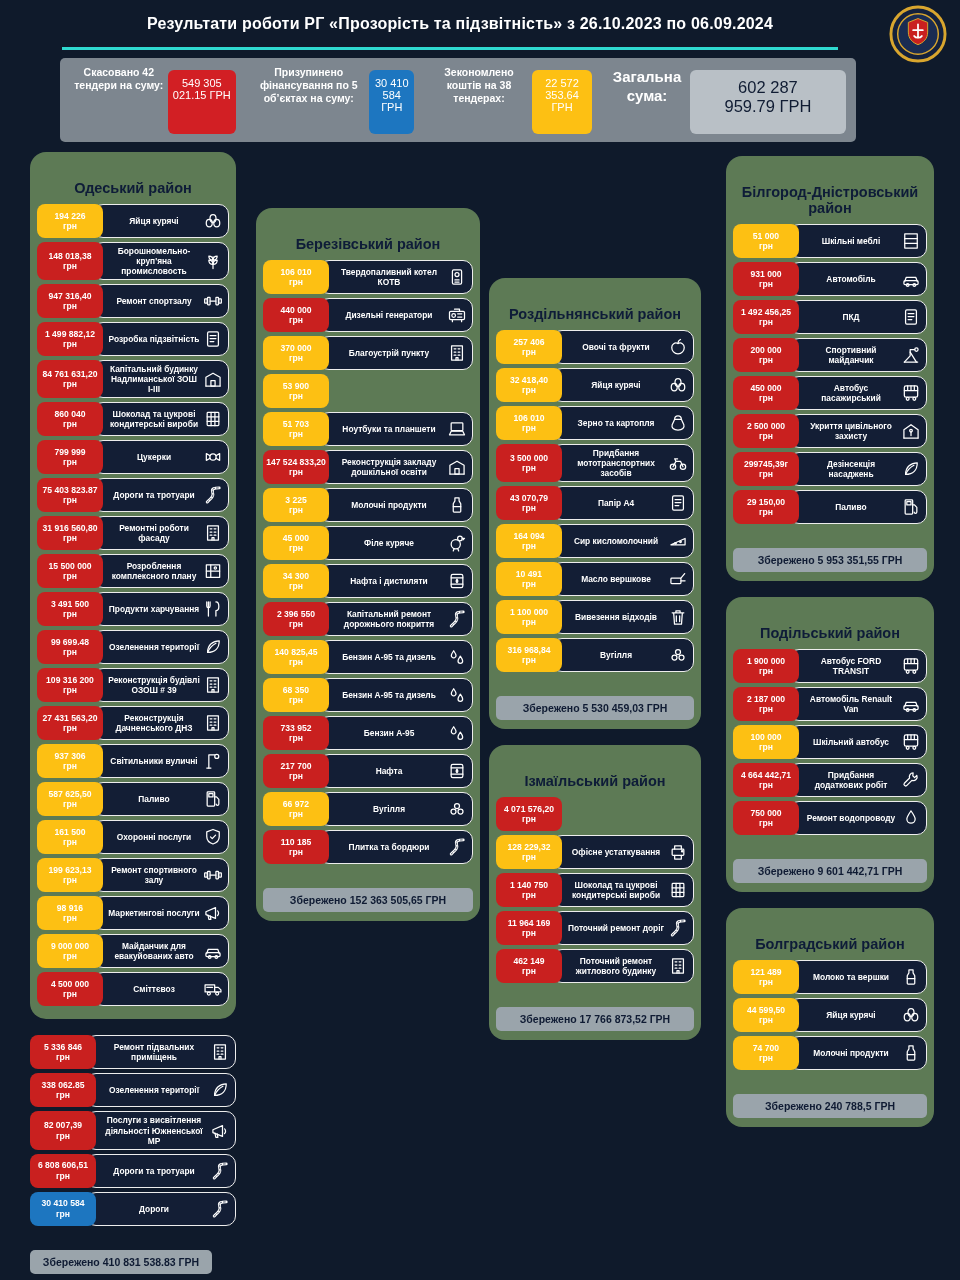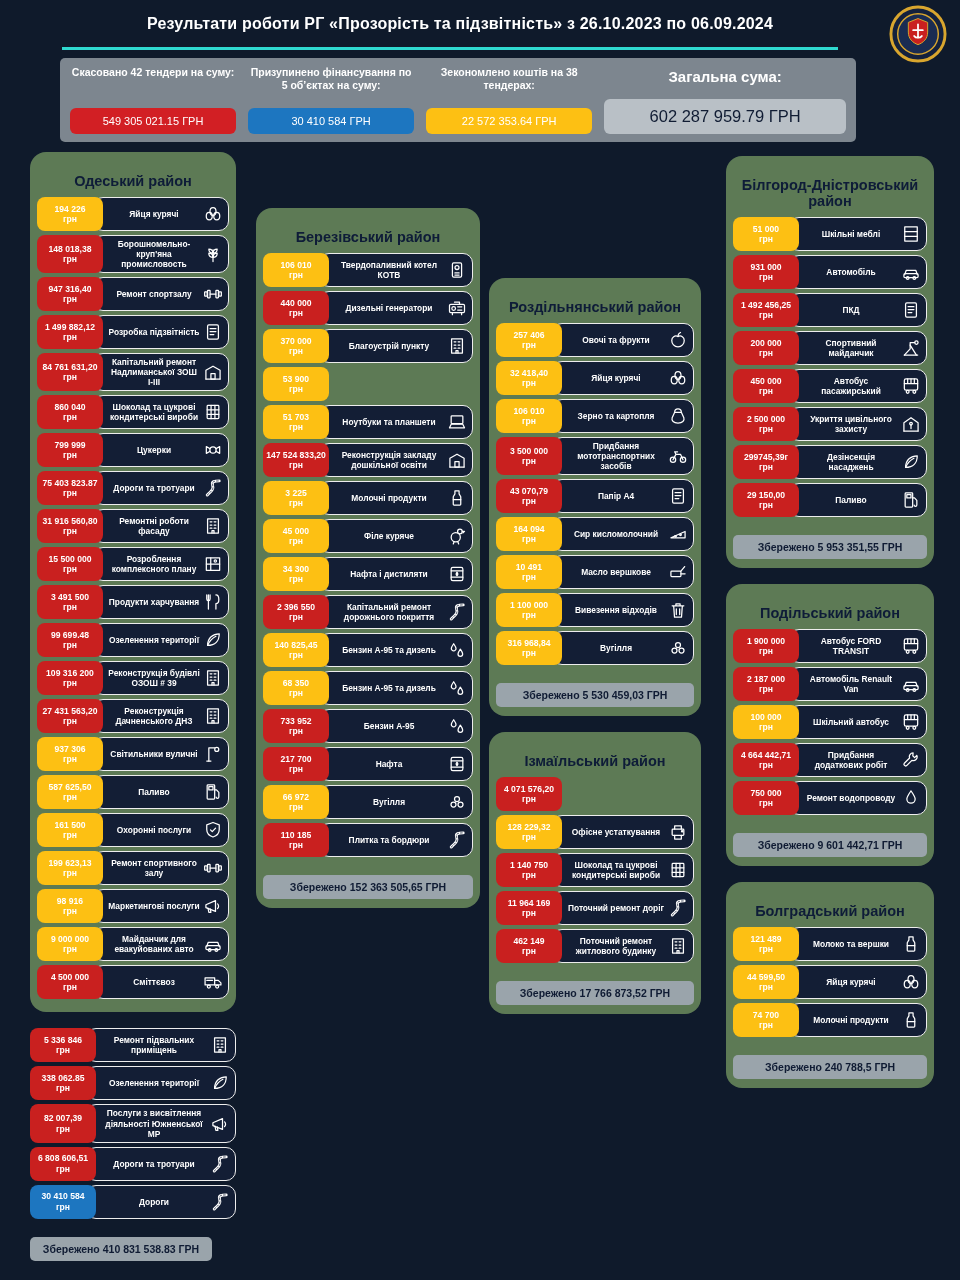--- a/index.html
+++ b/index.html
@@ -3,46 +3,46 @@
 <meta charset="utf-8">
 <style>
   *{margin:0;padding:0;box-sizing:border-box}
   html,body{width:960px;height:1280px}
   body{background:#0f1a2b;font-family:"Liberation Sans","DejaVu Sans",sans-serif;position:relative;overflow:hidden}
   #canvas{position:absolute;inset:0}
   .title{position:absolute;top:15px;left:90px;width:740px;text-align:center;color:#ffffff;font-size:16px;font-weight:bold;letter-spacing:.2px}
   .underline{position:absolute;top:47px;left:62px;width:776px;height:2.5px;background:#2fd9d0}
   .logo{position:absolute;top:5px;right:13px;width:58px;height:58px}
   .summary{position:absolute;top:58px;left:60px;width:796px;height:84px;background:#7d868f;border-radius:5px;display:flex;gap:12px;padding:8px 10px}
-  .sum-cell{flex:1.03;display:flex;flex-direction:column;justify-content:space-between}
+  .sum-cell{flex:1.03;display:flex;flex-direction:row;justify-content:flex-end}
   .sum-cell.total{flex:1.5}
   .sum-label{color:#ffffff;font-weight:bold;font-size:10.5px;text-align:center;line-height:1.25}
   .sum-cell.total .sum-label{font-size:15px;margin-top:2px}
   .sum-value{border-radius:6px;color:#ffffff;font-weight:normal;font-size:11px;text-align:center;padding:7px 4px;margin-top:4px}
   .badge-red{background:#d21f24}
   .badge-blue{background:#1d76c0}
   .badge-yellow{background:#fdc013}
   .badge-gray{background:#b9c0c6;color:#101c33;font-size:16.5px;padding:8px 21px}
   .col{position:absolute}
   #col1{left:30px;top:152px;width:206px}
   #col2{left:256px;top:208px;width:224px}
   #col3{left:489px;top:278px;width:212px}
   #col4{left:726px;top:156px;width:208px}
   .panel{background:#5d7a55;border-radius:16px;padding:7px 7px 9px;margin-bottom:16px}
-  .panel-title{color:#0e1c38;font-size:14.5px;text-align:center;margin:14px 0 8px;font-weight:bold}
+  .panel-title{color:#0e1c38;font-size:14.5px;text-align:center;margin:21px 0 8px;font-weight:bold}
   .row{display:flex;align-items:stretch;margin-bottom:4px;position:relative}
   .amt{flex:0 0 66px;min-height:34px;border-radius:8px;color:#ffffff;font-weight:bold;display:flex;flex-direction:column;align-items:center;justify-content:center;z-index:2;text-align:center;padding:2px;line-height:1.2}
   .amt-val,.amt-unit{font-size:8.6px}
   .c-red{background:#c9201f}
   .c-yellow{background:#fdc013}
   .c-blue{background:#1d76c0}
   .pill{flex:1;margin-left:-10px;background:#131e35;border:1.5px solid #ededed;border-radius:10px;display:flex;align-items:center;padding:3px 5px 3px 14px;gap:3px;min-height:34px}
   .lbl{flex:1;color:#ffffff;font-weight:bold;font-size:8.4px;line-height:1.2;text-align:center}
   .icon{flex:0 0 20px;height:20px;display:flex;align-items:center;justify-content:center}
-  .saved{background:#9aa4ab;color:#0f1b33;font-weight:bold;font-size:10.5px;text-align:center;border-radius:5px;padding:6px;margin-top:18px}
+  .saved{background:#9aa4ab;color:#0f1b33;font-weight:bold;font-size:10.5px;text-align:center;border-radius:5px;padding:6px;margin-top:24px}
   #col1>.saved{width:182px}
 </style>
 </head>
 <body>
 
 <div id="canvas">
 
   <h1 class="title">Результати роботи РГ «Прозорість та підзвітність» з 26.10.2023 по 06.09.2024</h1>
   <div class="underline"></div>
 
@@ -144,21 +144,21 @@
                 </svg>
               </span>
             </div>
           </div>
           <div class="row">
             <div class="amt c-red">
               <div class="amt-val">84 761 631,20</div>
               <div class="amt-unit">грн</div>
             </div>
             <div class="pill">
-              <div class="lbl">Капітальний ремонт Надлиманської ЗОШ І-ІІІ</div>
+              <div class="lbl">Капітальний будинку Надлиманської ЗОШ І-ІІІ</div>
               <span class="icon">
                 <svg viewBox="0 0 24 24" width="20" height="20" fill="none" stroke="#ffffff" stroke-width="1.5" stroke-linecap="round" stroke-linejoin="round">
                   <path d="M3.5 20.5V10l8.5-5 8.5 5v10.5"></path>
                   <path d="M3.5 20.5h17"></path>
                   <rect x="9.5" y="14" width="5" height="6.5"></rect>
                 </svg>
               </span>
             </div>
           </div>
           <div class="row">

